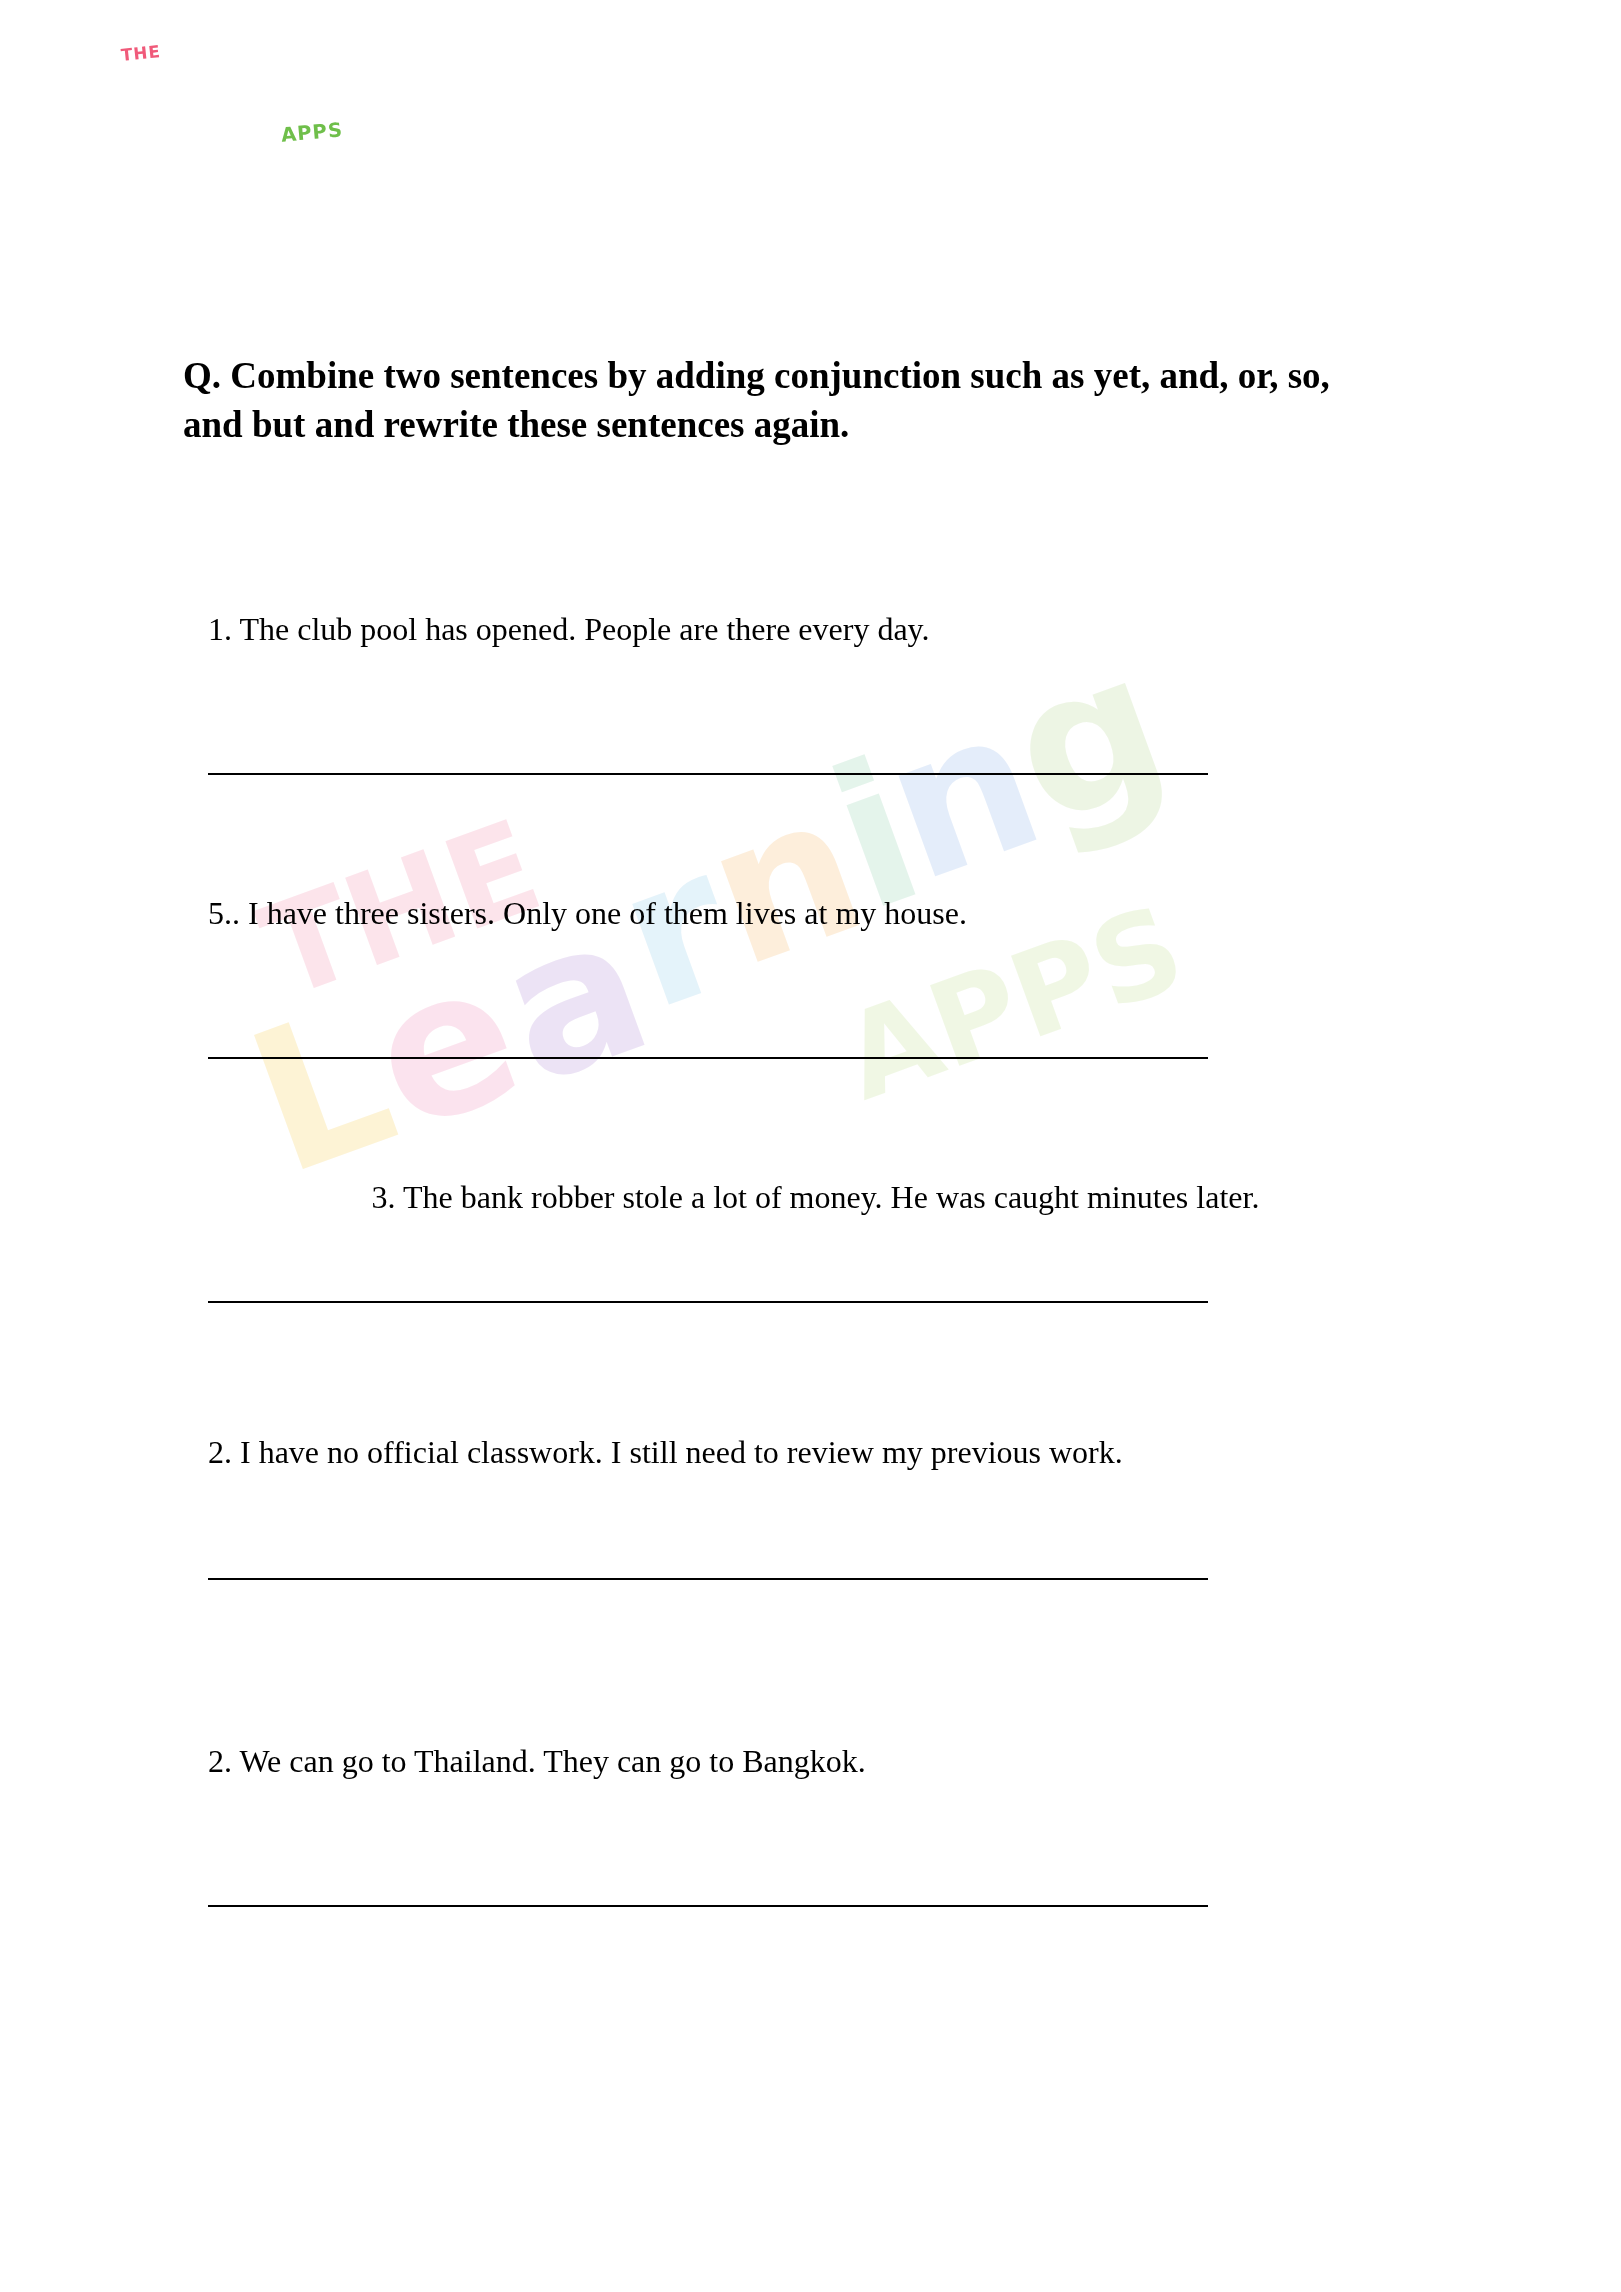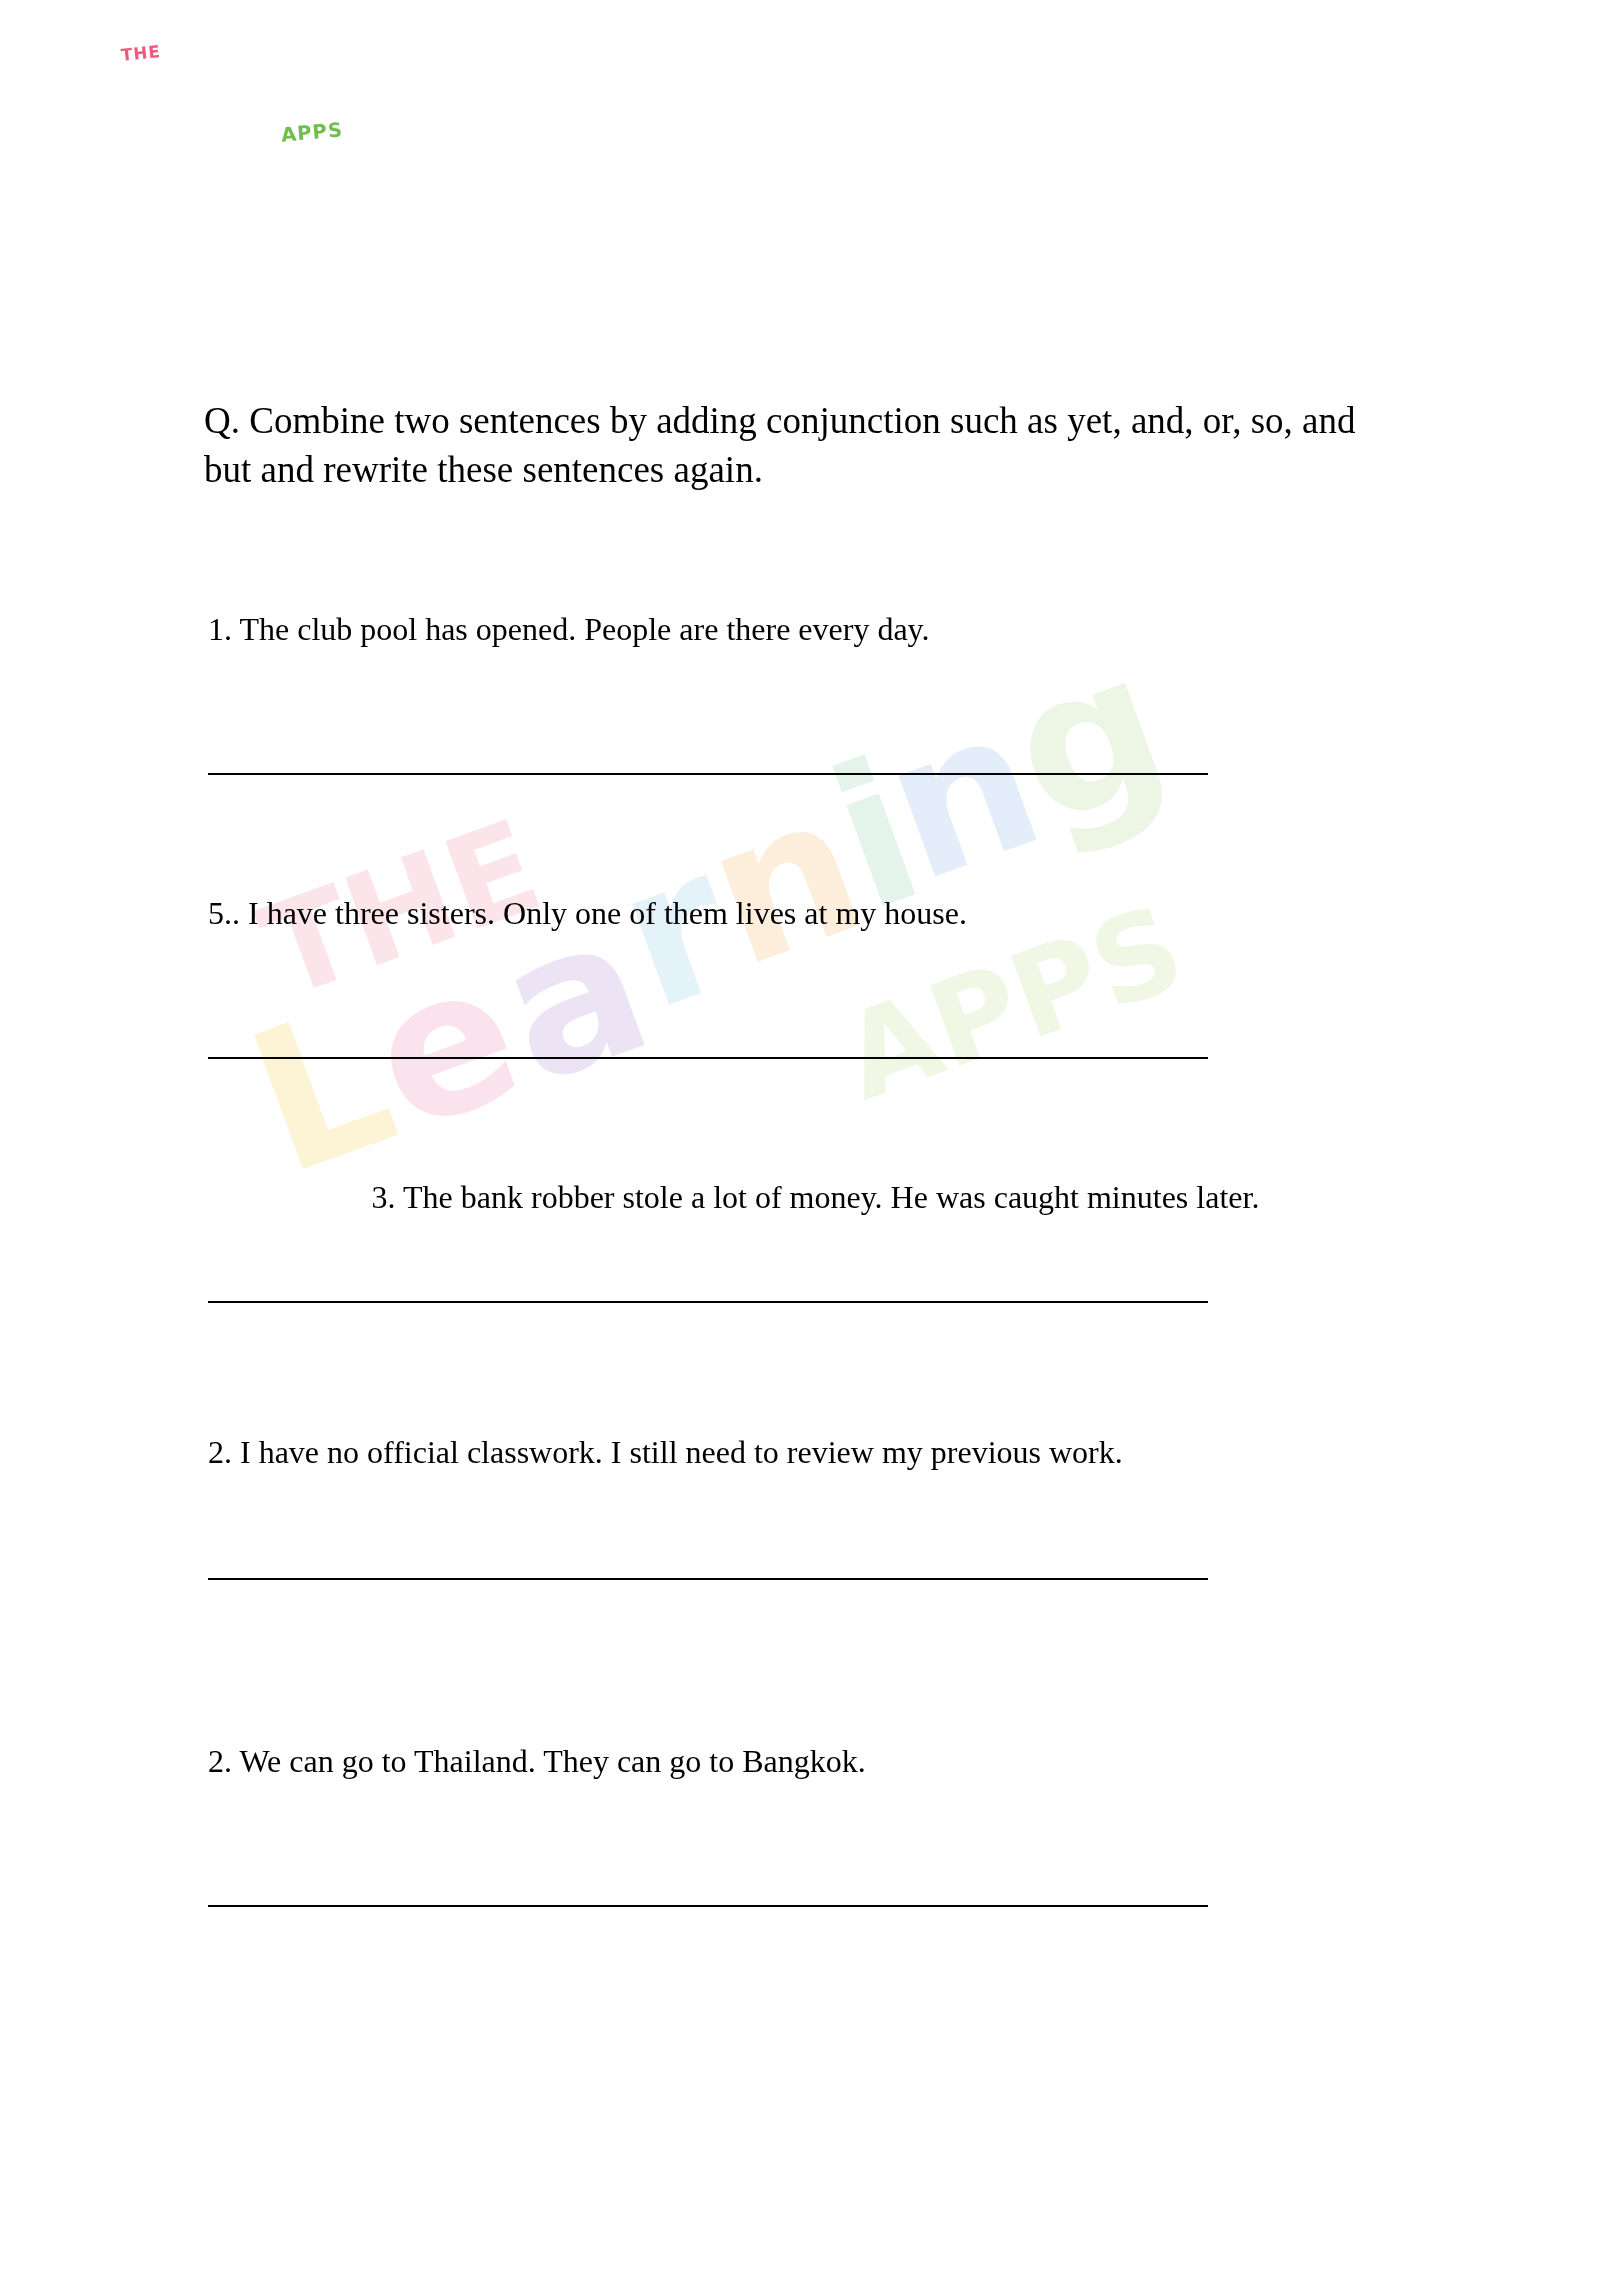--- a/index.html
+++ b/index.html
@@ -91,28 +91,27 @@
     width: 100%;
     text-align: center;
     font-family: "DejaVu Sans", sans-serif;
     font-weight: bold;
     font-size: 61px;
     letter-spacing: -0.5px;
   }
 
   .prompt {
     position: absolute;
-    left: 204px;
+    left: 183px;
     top: 351px;
     width: 1176px;
     font-family: "Liberation Serif", serif;
-    font-weight: normal;
+    font-weight: bold;
     font-size: 37px;
     line-height: 1.33;
-    margin-top: 45px;
   }
 
   .items {
     position: absolute;
     left: 0;
     top: 608px;
     width: 100%;
   }
   .item {
     position: absolute;

